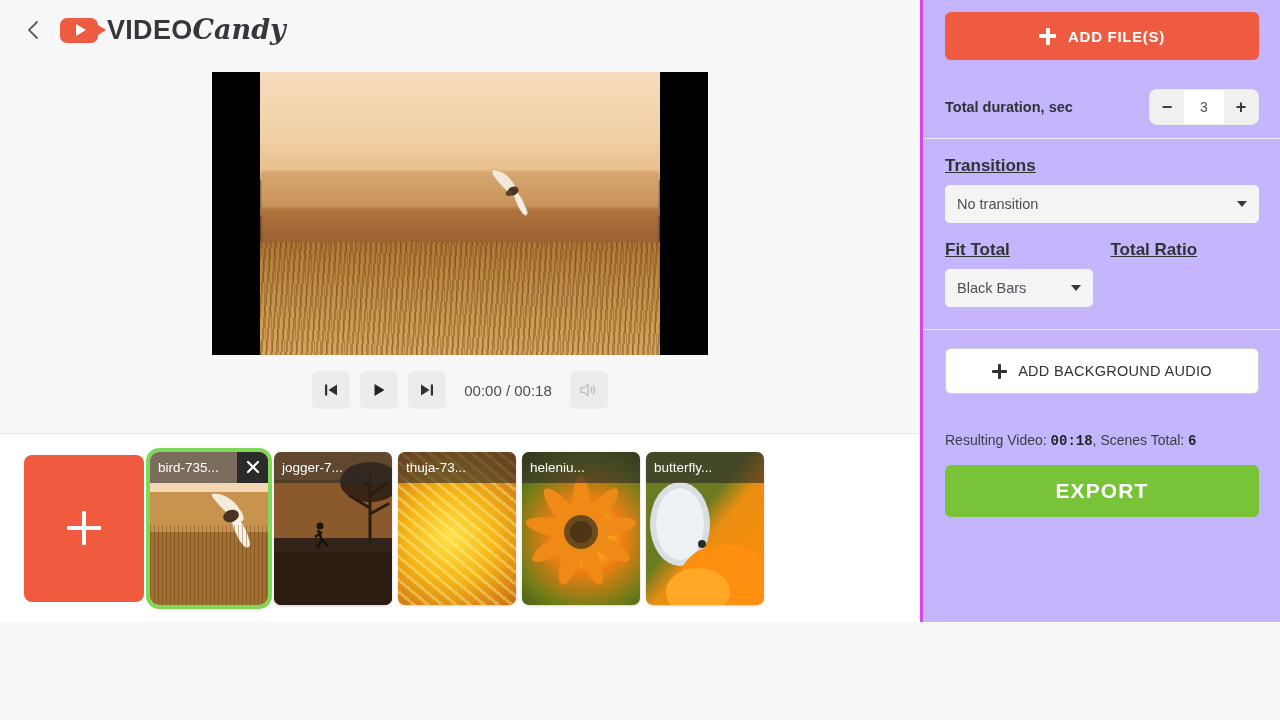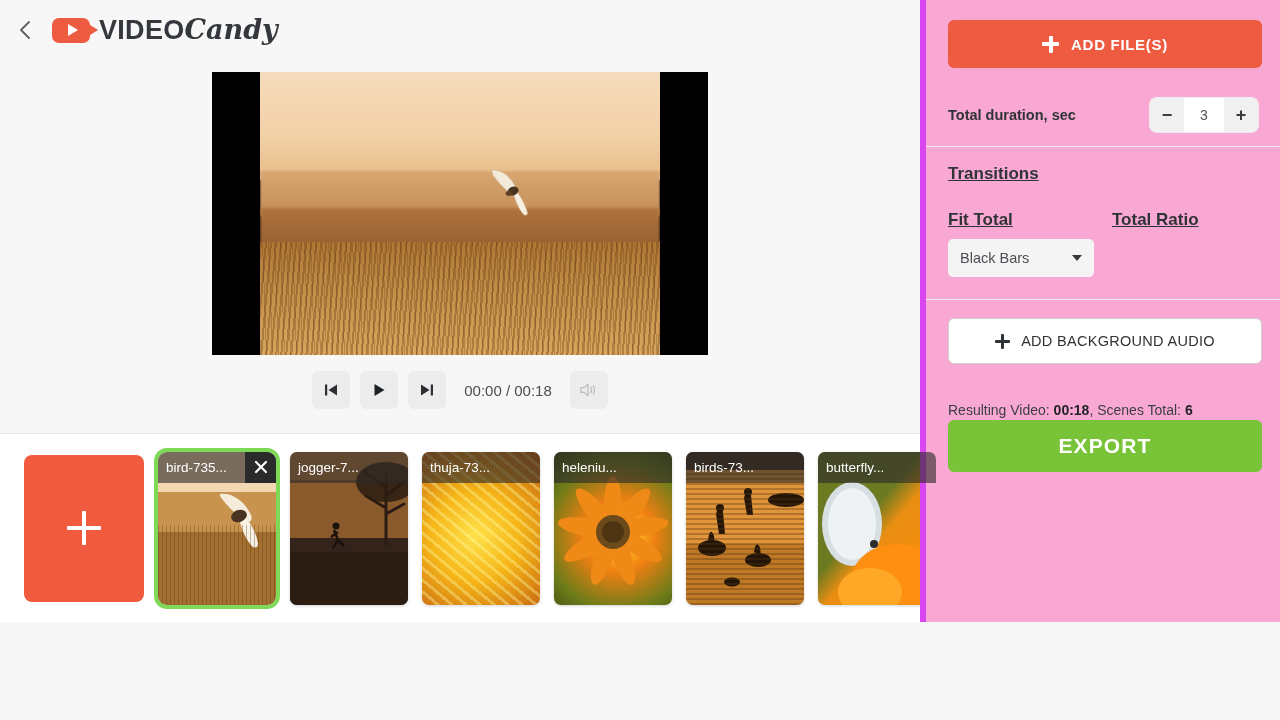--- a/index.html
+++ b/index.html
@@ -17,21 +17,21 @@
     position: absolute; left: 0; top: 0;
     width: 920px; height: 622px;
     background: #f7f7f7;
   }
 
   
   .header {
     position: absolute; left: 0; top: 0;
     width: 920px; height: 60px;
     display: flex; align-items: center;
-    padding-left: 12px;
+    padding-left: 20px;
   }
   .back-btn {
     width: 26px; height: 26px;
     display: flex; align-items: center; justify-content: center;
     cursor: pointer;
   }
   .back-btn svg { display: block; }
   .logo { display: flex; align-items: center; margin-left: 14px; }
   .logo-mark {
     position: relative;
@@ -137,21 +137,21 @@
   }
 
   
   .timeline {
     position: absolute; left: 0; top: 433px;
     width: 920px; height: 189px;
     background: #ffffff;
     border-top: 1px solid #e6e6e6;
     display: flex; align-items: center;
     padding-left: 24px;
-    gap: 14px;
+    gap: 6px;
   }
   .add-tile {
     width: 120px; height: 147px;
     background: #f05a3f;
     border-radius: 8px;
     display: flex; align-items: center; justify-content: center;
     flex: none;
     cursor: pointer;
   }
   .add-tile .plus {
@@ -217,23 +217,23 @@
     background: repeating-linear-gradient(0deg, rgba(90,52,16,.35) 0 2px, transparent 2px 5px);
   }
   .t-butterfly{ background: linear-gradient(130deg,#6c7a22 0 42%,#e98e12 55%, #ff8c0a 100%); }
 
   .mini-svg { position: absolute; inset: 0; width: 100%; height: 100%; }
 
   
   .sidebar {
     position: absolute; right: 0; top: 0;
     width: 360px; height: 622px;
-    background: #f9a8d4;
-    border-left: 6px solid #d946ef;
-    padding: 20px 22px 0 22px;
+    background: #c4b5fd;
+    border-left: 3px solid #d946ef;
+    padding: 12px 22px 0 22px;
   }
   .btn-addfiles {
     width: 314px; height: 48px;
     background: #ee5b40;
     border-radius: 6px;
     color: #fff;
     display: flex; align-items: center; justify-content: center;
     gap: 12px;
     font-size: 15px; font-weight: 700; letter-spacing: .7px;
     cursor: pointer;
@@ -318,25 +318,25 @@
   .btn-audio .plus-i2::before, .btn-audio .plus-i2::after {
     content:""; position:absolute; background:#2f3336; border-radius:1px;
   }
   .btn-audio .plus-i2::before { left:0; top:6px; width:15px; height:3px; }
   .btn-audio .plus-i2::after  { top:0; left:6px; height:15px; width:3px; }
 
   .result-line {
     margin-top: 38px;
     font-size: 14px; color: #3b3f43;
   }
-  .result-line b { font-weight: 700; color: #1f2225; }
+  .result-line b { font-weight: 700; color: #1f2225; font-family: Liberation Mono, monospace; }
 
   .btn-export {
     width: 314px; height: 52px;
-    margin-top: 2px;
+    margin-top: 16px;
     background: #78c337;
     border-radius: 6px;
     color: #fff;
     font-size: 21px; font-weight: 700; letter-spacing: 1.1px;
     display: flex; align-items: center; justify-content: center;
     cursor: pointer;
     border: none;
     font-family: "Liberation Sans", sans-serif;
   }
 
@@ -489,41 +489,20 @@
               <circle r="17" fill="#6b4a1c"></circle>
               <circle r="11" fill="#4e3412"></circle>
             </g>
           </svg>
         </div>
         <div class="clip-bar">
           <span class="clip-name">heleniu...</span>
         </div>
       </div>
 
-      <div class="clip">
-        <div class="clip-img t-birds">
-          <svg class="mini-svg" viewBox="0 0 118 153">
-            <g fill="#231608">
-              <path d="M30 62 q4 -14 7 -2 l2 22 l-6 0 z"></path>
-              <circle cx="34" cy="56" r="4"></circle>
-              <path d="M58 46 q4 -16 7 -3 l2 20 l-6 0 z"></path>
-              <circle cx="62" cy="40" r="4"></circle>
-              <ellipse cx="26" cy="96" rx="14" ry="8"></ellipse>
-              <path d="M22 88 q2 -14 6 -4 l1 8 z"></path>
-              <ellipse cx="72" cy="108" rx="13" ry="7"></ellipse>
-              <path d="M68 100 q2 -13 6 -4 l1 8 z"></path>
-              <ellipse cx="46" cy="130" rx="8" ry="4.5"></ellipse>
-              <ellipse cx="100" cy="48" rx="18" ry="7"></ellipse>
-            </g>
-          </svg>
-        </div>
-        <div class="clip-bar">
-          <span class="clip-name">birds-73...</span>
-        </div>
-      </div>
 
       <div class="clip">
         <div class="clip-img t-butterfly">
           <svg class="mini-svg" viewBox="0 0 118 153">
             <ellipse cx="34" cy="72" rx="30" ry="42" fill="#d8dfe2"></ellipse>
             <ellipse cx="34" cy="72" rx="24" ry="36" fill="#eef2f4"></ellipse>
             <circle cx="56" cy="92" r="4" fill="#2b2b2b"></circle>
             <ellipse cx="80" cy="126" rx="46" ry="34" fill="#ff8f10"></ellipse>
             <ellipse cx="52" cy="140" rx="32" ry="24" fill="#ffa828"></ellipse>
           </svg>
@@ -549,20 +528,24 @@
         <span class="step-btn">−</span>
         <span class="step-val">3</span>
         <span class="step-btn">+</span>
       </div>
     </div>
 
     <div class="sep"></div>
 
     <div class="block">
       <div class="block-label">Transitions</div>
+      <div class="select wide">
+        <span class="sel-val">No transition</span>
+        <span class="caret"></span>
+      </div>
     </div>
 
     <div class="block">
       <div class="two-col">
         <div class="col">
           <div class="block-label">Fit Total</div>
           <div class="select">
             <span class="sel-val">Black Bars</span>
             <span class="caret"></span>
           </div>

